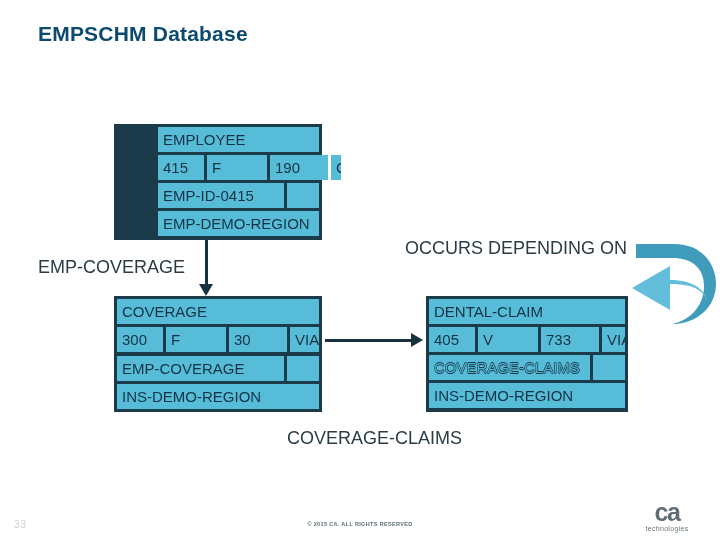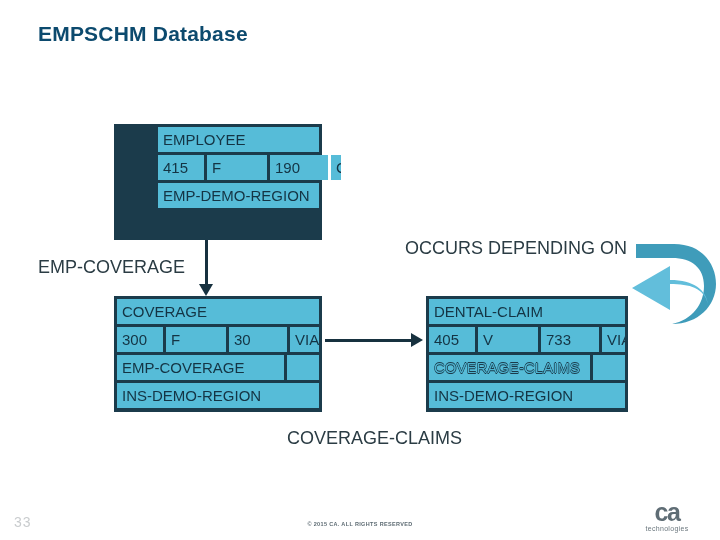--- a/index.html
+++ b/index.html
@@ -71,21 +71,21 @@
   .c-loc  { flex: 1 1 auto; }
 
   .c-wide  { flex: 1 1 auto; }
   .c-small { flex: 0 0 32px; }
 
   
   #box-employee {
     left: 114px;  top: 124px;  width: 208px; height: 116px; padding-left: 41px;
   }
   #box-coverage {
-    left: 114px;  top: 296px;  width: 208px; height: 116px;
+    left: 114px;  top: 296px;  width: 208px; height: 116px; justify-content: space-between;
   }
   #box-dental-claim {
     left: 426px;  top: 296px;  width: 202px; height: 116px;
   }
 
   
   .label {
     position: absolute;
     font-size: 18px;
     color: #2b3c44;
@@ -140,21 +140,21 @@
     top: 236px;
     width: 90px;
     height: 92px;
   }
 
   
   #page-number {
     position: absolute;
     left: 14px;
     bottom: 10px;
-    font-size: 14px;
+    font-size: 10px;
     color: #c9ccce;
     letter-spacing: 1px;
   }
   #copyright {
     position: absolute;
     left: 0; right: 0;
     bottom: 13px;
     text-align: center;
     font-size: 5.5px;
     color: #5c6a72;
@@ -194,20 +194,24 @@
     <div class="cell c-wide">EMPLOYEE</div>
   </div>
 
   <div class="record-row">
     <div class="cell c-num">415</div>
     <div class="cell c-code">F</div>
     <div class="cell c-len">190</div>
     <div class="cell c-loc">CALC</div>
   </div>
 
+  <div class="record-row">
+    <div class="cell c-wide">EMP-ID-0415</div>
+    <div class="cell c-small"></div>
+  </div>
 
   <div class="record-row">
     <div class="cell c-wide">EMP-DEMO-REGION</div>
   </div>
 </div>
 
 <div class="record-box" id="box-coverage">
 
   <div class="record-row">
     <div class="cell c-wide">COVERAGE</div>

